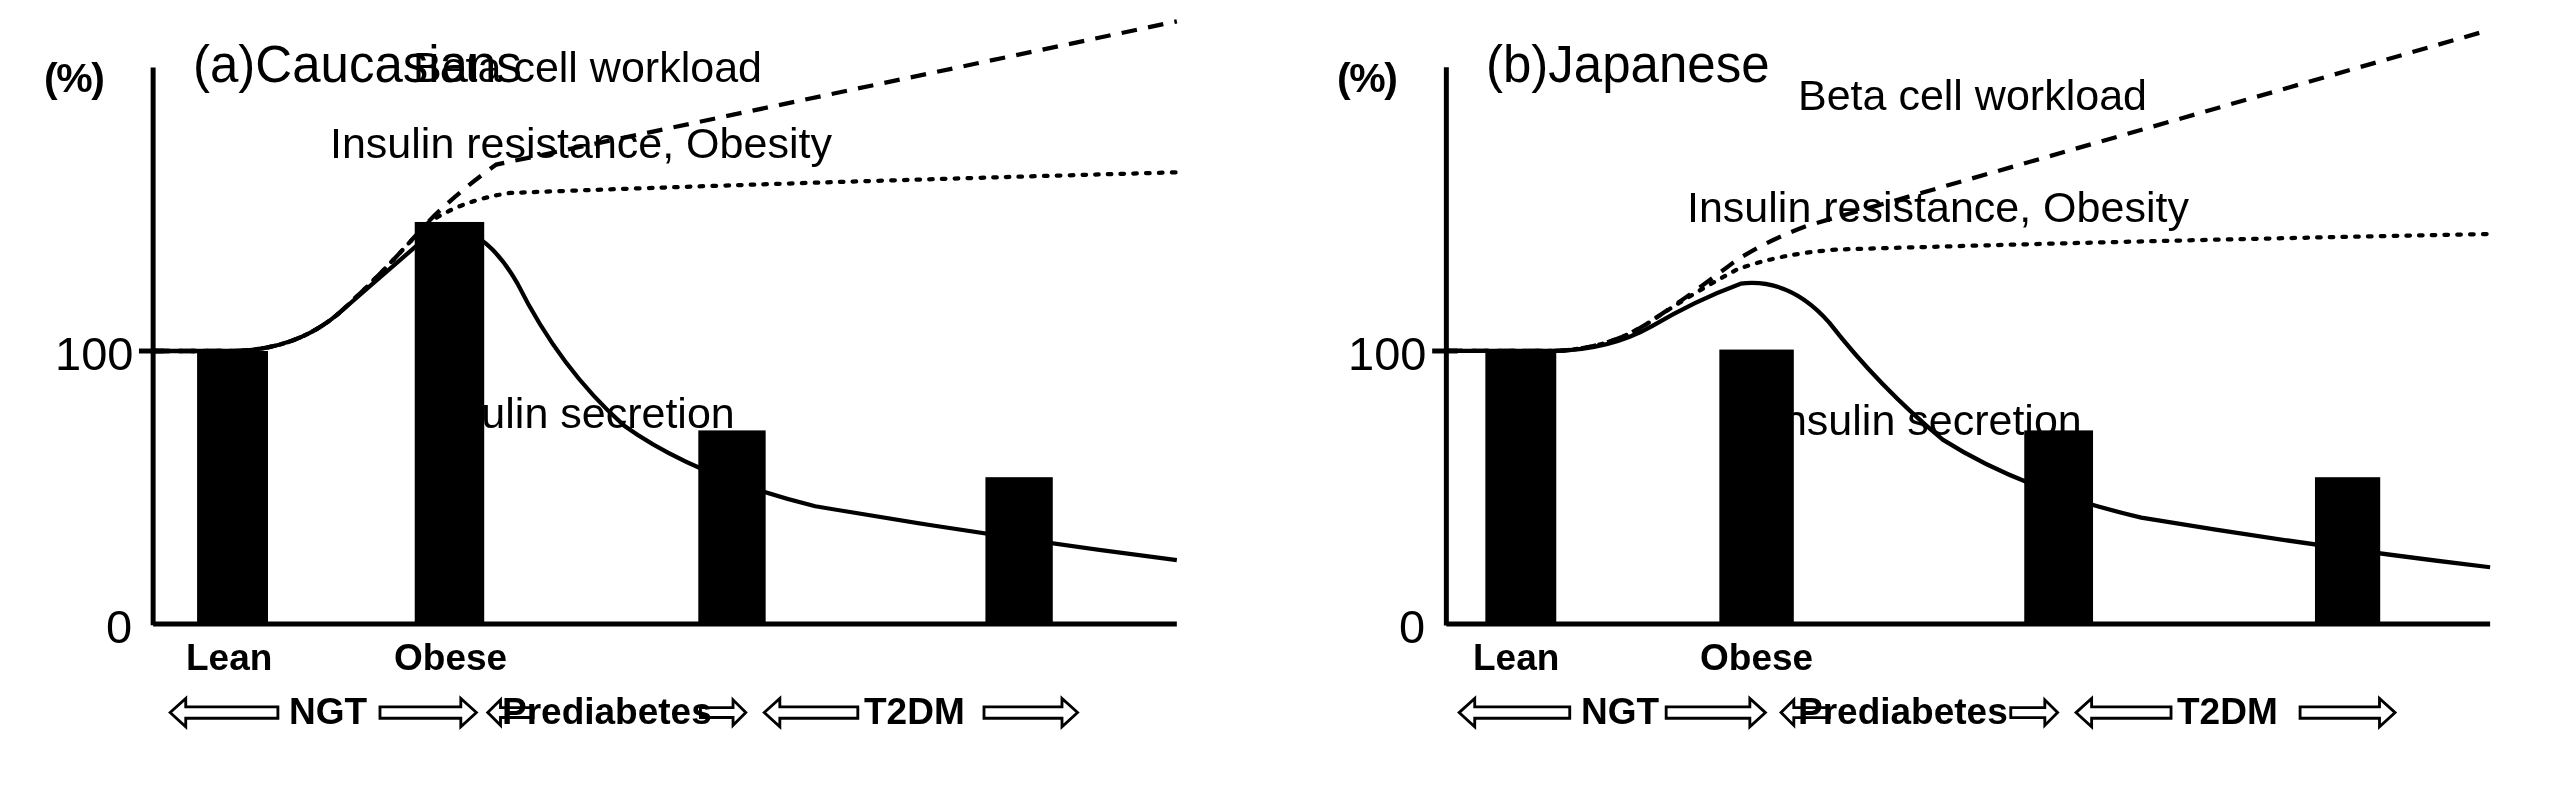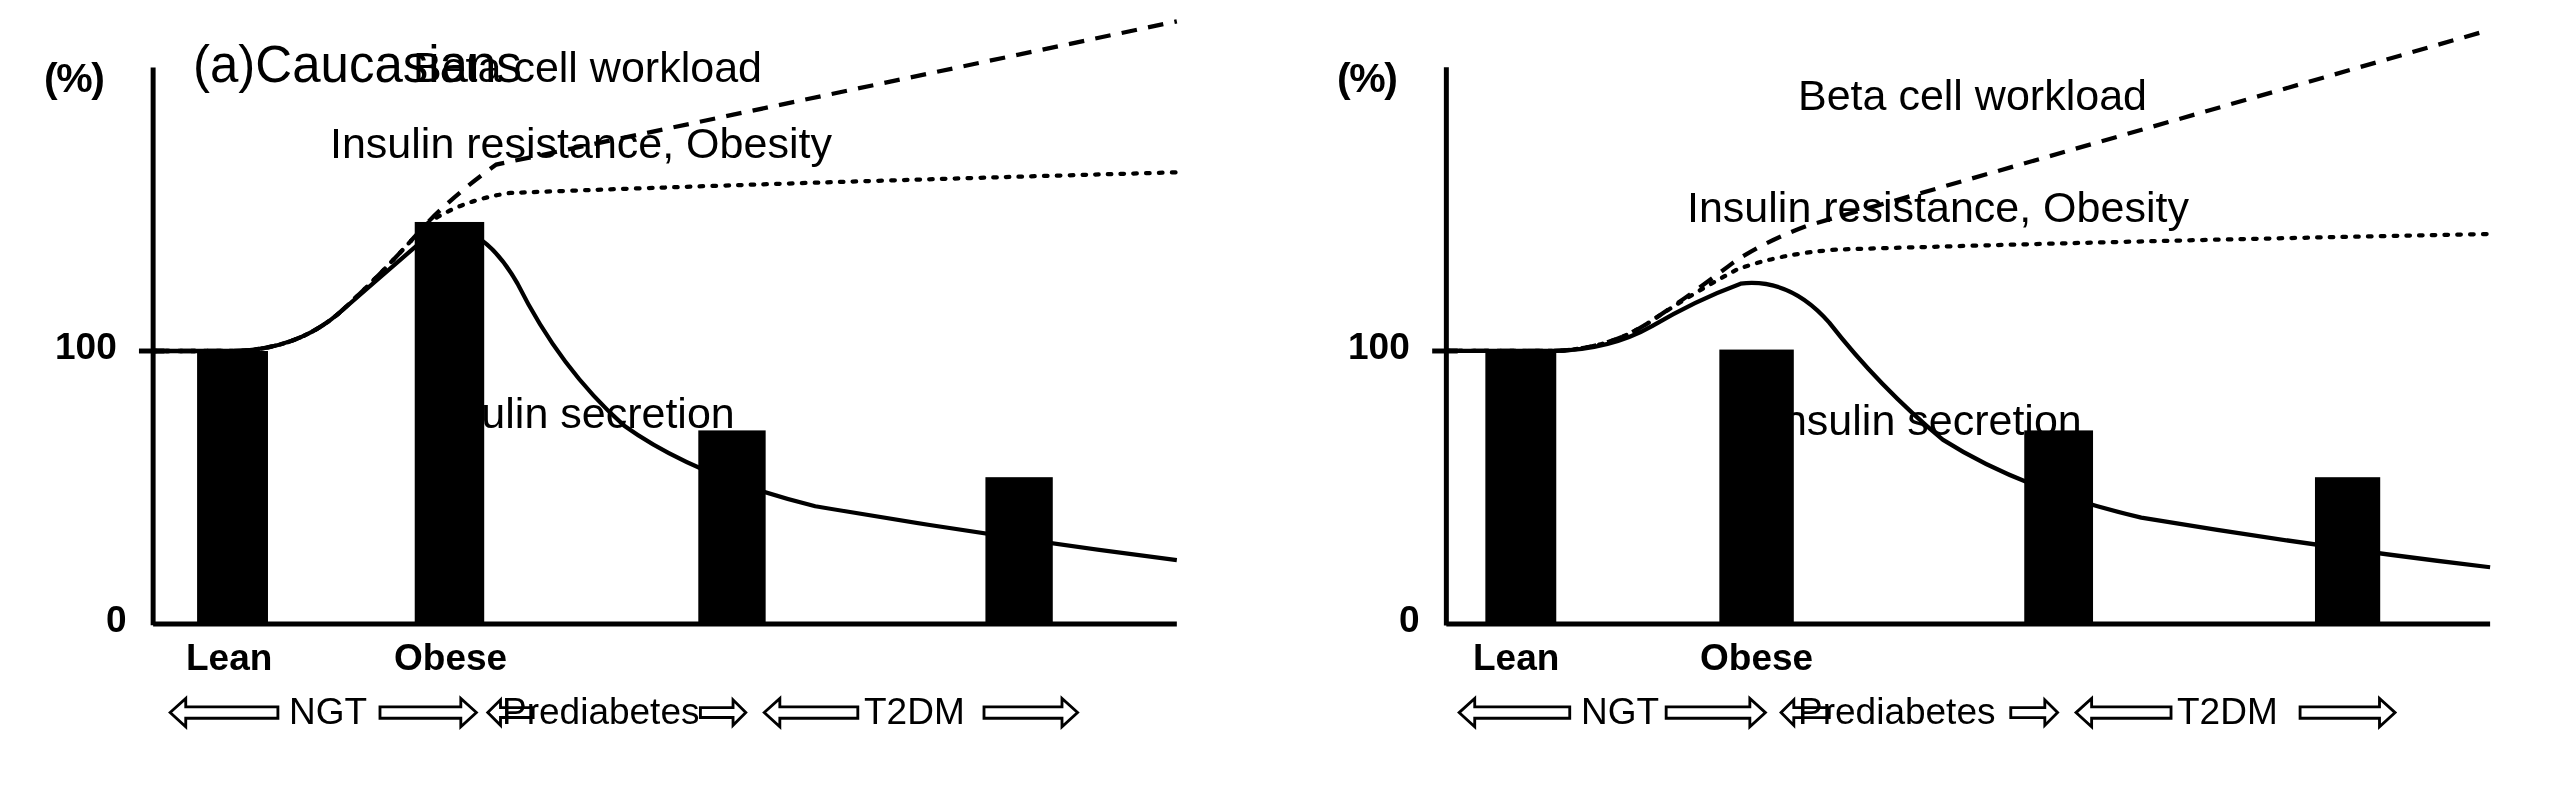--- a/index.html
+++ b/index.html
@@ -37,41 +37,41 @@
     white-space: nowrap;
   }
   .panel-title {
     position: absolute;
     font-size: 51px;
     font-weight: 400;
     white-space: nowrap;
   }
   .tick-label {
     position: absolute;
-    font-size: 37px;
-    font-weight: 700;
+    font-size: 47px;
+    font-weight: 400;
     white-space: nowrap;
     text-align: center;
   }
   .cat-label {
     position: absolute;
     font-size: 37px;
     font-weight: 700;
     white-space: nowrap;
   }
   .curve-label {
     position: absolute;
     font-size: 43px;
     font-weight: 400;
     white-space: nowrap;
   }
   .stage-label {
     position: absolute;
     font-size: 37px;
-    font-weight: 400;
+    font-weight: 700;
     white-space: nowrap;
   }
 </style>
 </head>
 <body>
 
 <div id="figure">
 
   <div class="panel" style="left:0px; width:1269px;">
 
@@ -155,20 +155,21 @@
       <path d="M268,1005 L290,985 L290,997 L424,997 L424,1013 L290,1013 L290,1025 Z" fill="#fff" stroke="#000" stroke-width="4"></path>
       <path d="M700,1005 L678,985 L678,997 L560,997 L560,1013 L678,1013 L678,1025 Z" fill="#fff" stroke="#000" stroke-width="4"></path>
       <path d="M722,1005 L740,987 L740,998 L790,998 L790,1012 L740,1012 L740,1023 Z" fill="#fff" stroke="#000" stroke-width="4"></path>
       <path d="M1112,1005 L1094,987 L1094,998 L1046,998 L1046,1012 L1094,1012 L1094,1023 Z" fill="#fff" stroke="#000" stroke-width="4"></path>
       <path d="M1138,1005 L1160,985 L1160,997 L1272,997 L1272,1013 L1160,1013 L1160,1025 Z" fill="#fff" stroke="#000" stroke-width="4"></path>
       <path d="M1588,1005 L1566,985 L1566,997 L1454,997 L1454,1013 L1566,1013 L1566,1025 Z" fill="#fff" stroke="#000" stroke-width="4"></path>
     </svg>
 
     <div class="unit-label" style="left:68px; top:55px;">(%)</div>
 
+    <div class="panel-title" style="left:217px; top:35px;">(b)Japanese</div>
 
     <div class="tick-label" style="left:79px; top:326px;">100</div>
     <div class="tick-label" style="left:130px; top:599px;">0</div>
 
     <div class="cat-label" style="left:204px; top:637px;">Lean</div>
     <div class="cat-label" style="left:431px; top:637px;">Obese</div>
 
     <div class="curve-label" style="left:529px; top:71px;">Beta cell workload</div>
     <div class="curve-label" style="left:418px; top:183px;">Insulin resistance, Obesity</div>
     <div class="curve-label" style="left:502px; top:396px;">Insulin secretion</div>

